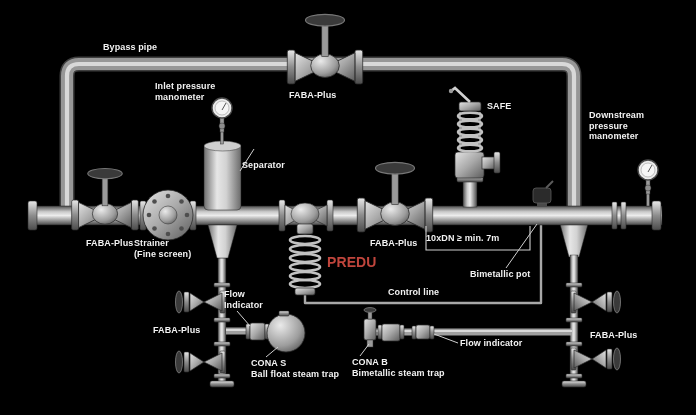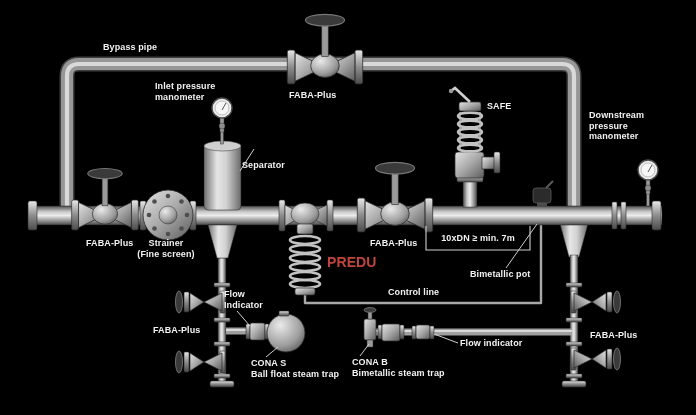--- a/index.html
+++ b/index.html
@@ -2,21 +2,21 @@
 <html><head>
 <meta charset="utf-8">
 <style>
   html,body{margin:0;padding:0;background:#000;}
   #stage{position:relative;width:696px;height:415px;background:#000;overflow:hidden;
          font-family:"Liberation Sans",sans-serif;}
   #art{position:absolute;left:0;top:0;}
   .lbl{position:absolute;color:#f2f2f2;font-size:9px;font-weight:700;line-height:1.18;
        white-space:pre-line;letter-spacing:.1px;}
   .lbl.red{color:#c0453c;font-size:14px;}
-  .lbl.center{text-align:center;}
+  .lbl.center{}
   
   .flange{fill:url(#gFl);stroke:#2d2d2d;stroke-width:.6;}
   .vbody{fill:url(#gMet);stroke:#2b2b2b;stroke-width:.7;}
   .vbody2{fill:url(#gSp);stroke:#2b2b2b;stroke-width:.6;}
   .wheel{fill:#3a3a3a;stroke:#777;stroke-width:.9;}
   .stem{fill:#9a9a9a;stroke:#333;stroke-width:.5;}
   .coil{fill:none;stroke:#c2c2c2;stroke-width:2.6;}
   .leader{stroke:#cfcfcf;stroke-width:1;fill:none;}
   .thinpipe{stroke:#9f9f9f;stroke-width:7;fill:none;}
   .thinpipe-hi{stroke:#d9d9d9;stroke-width:2.2;fill:none;}

